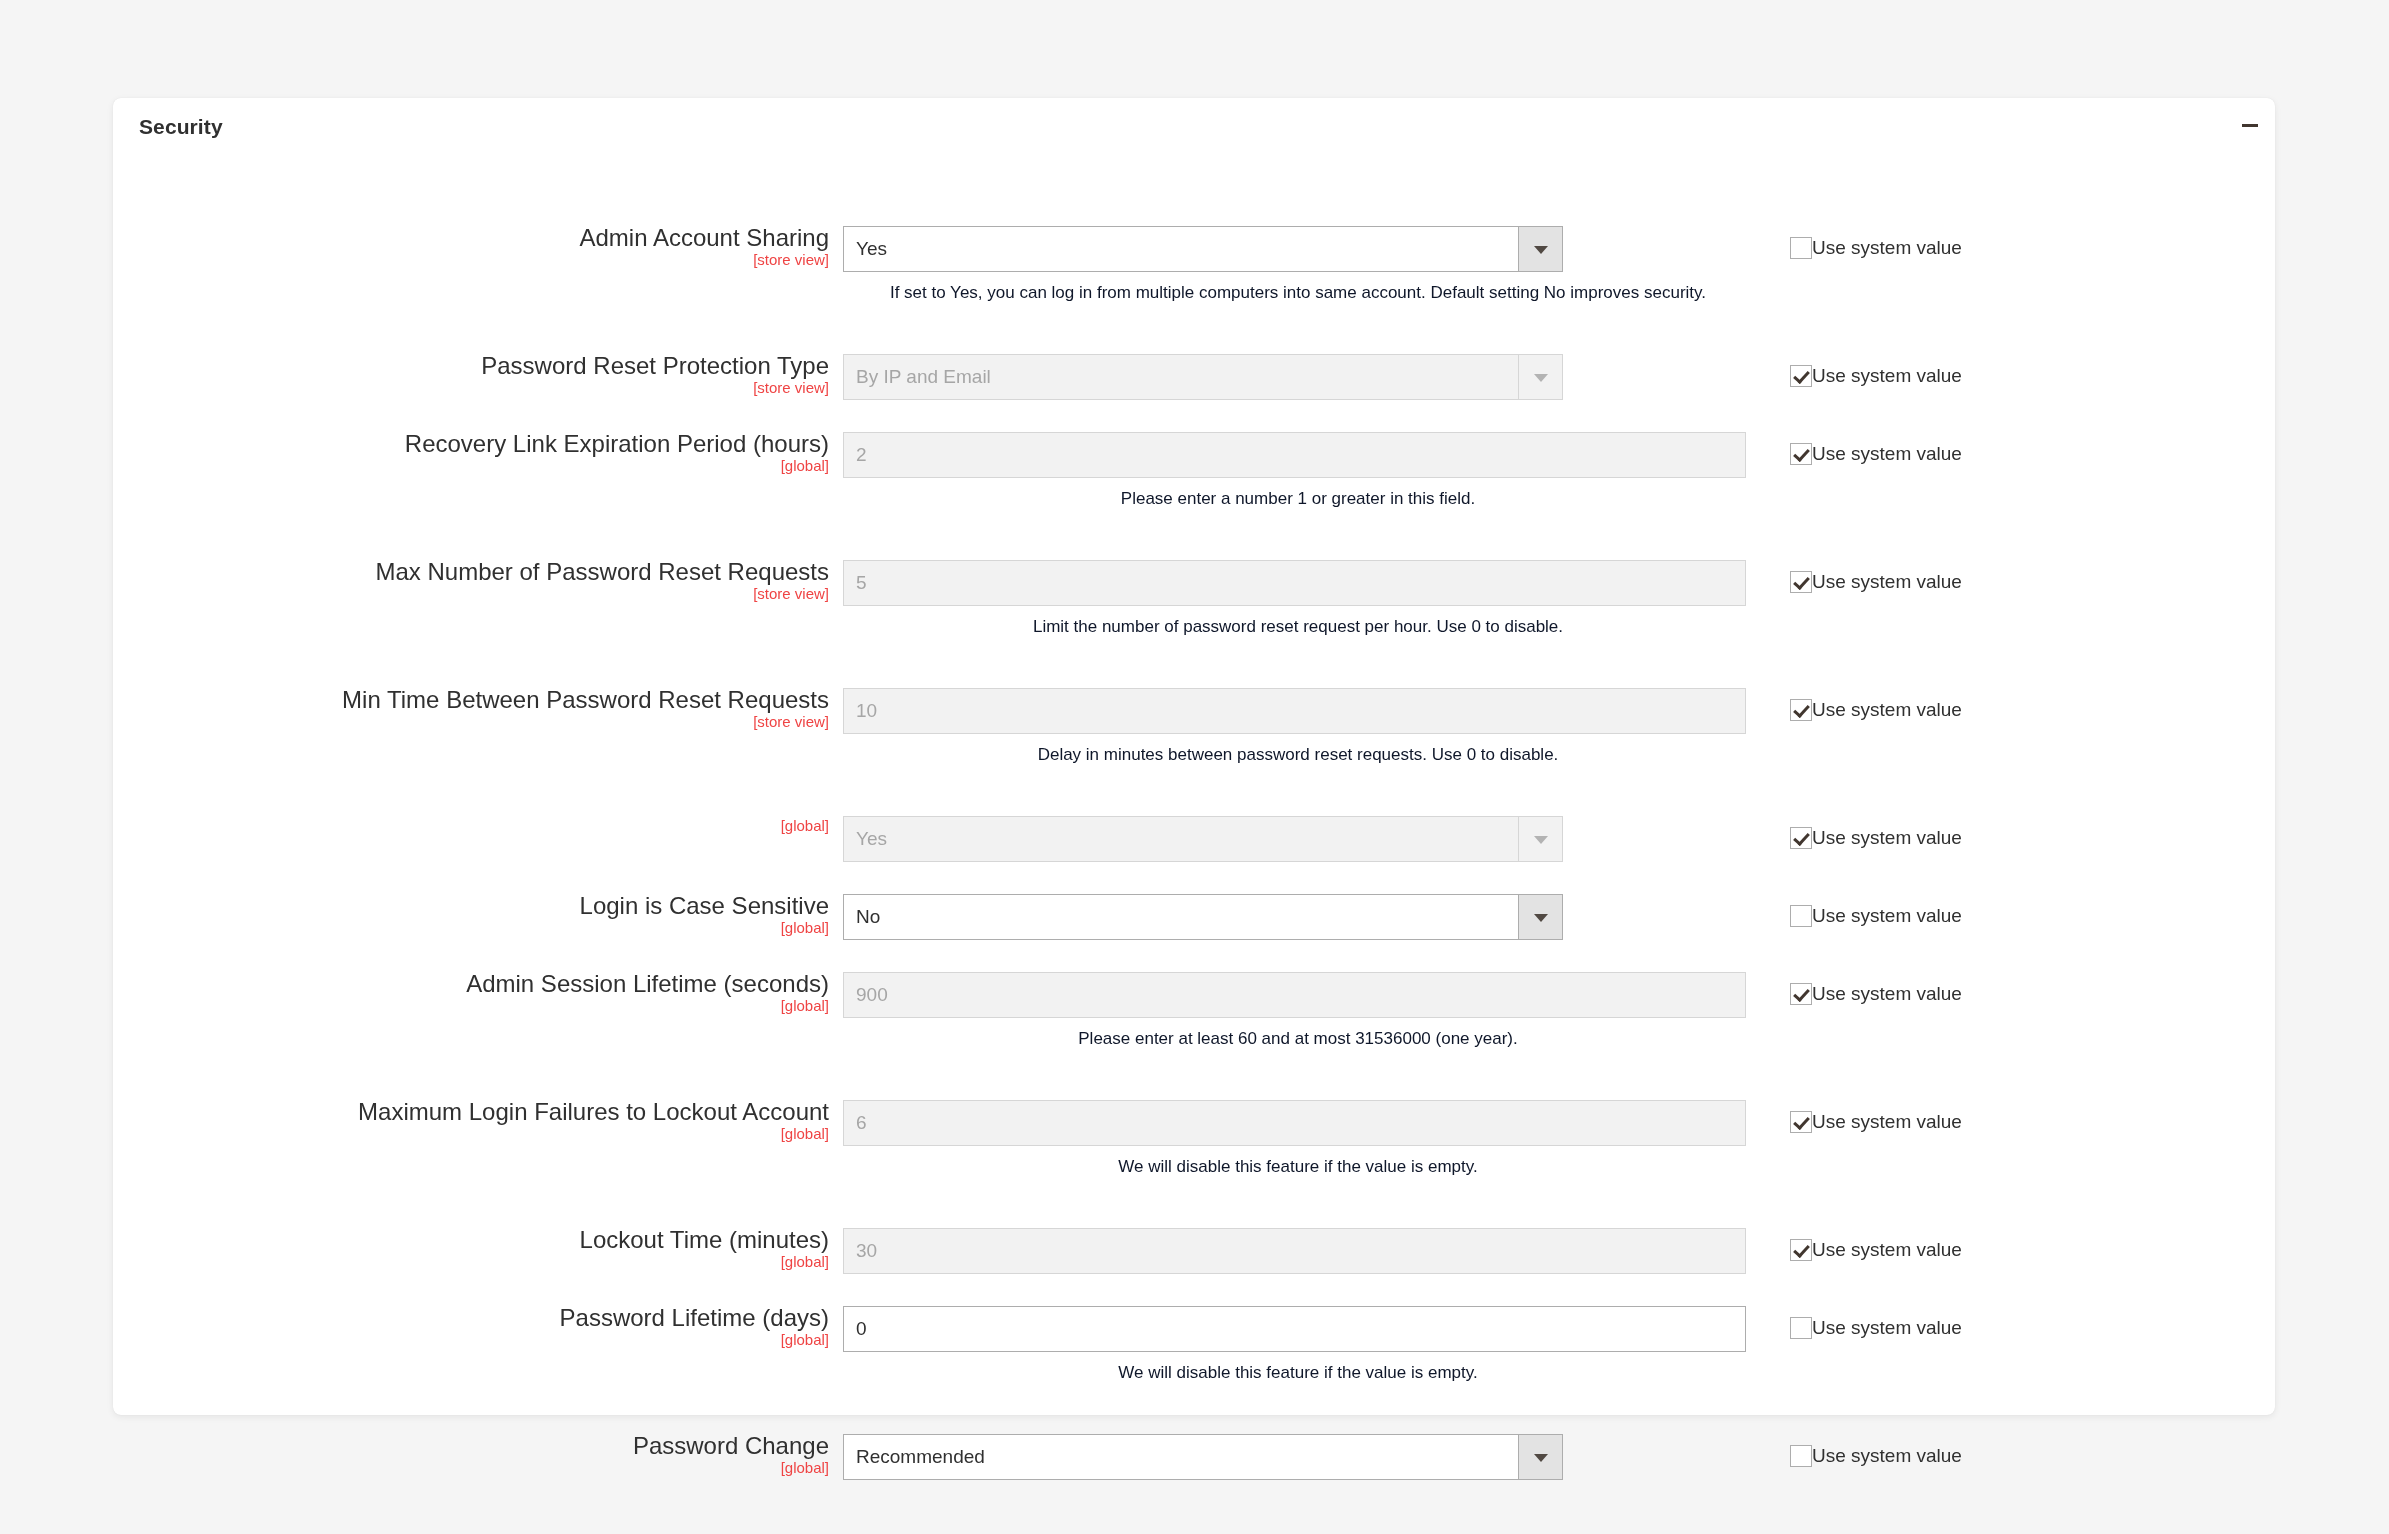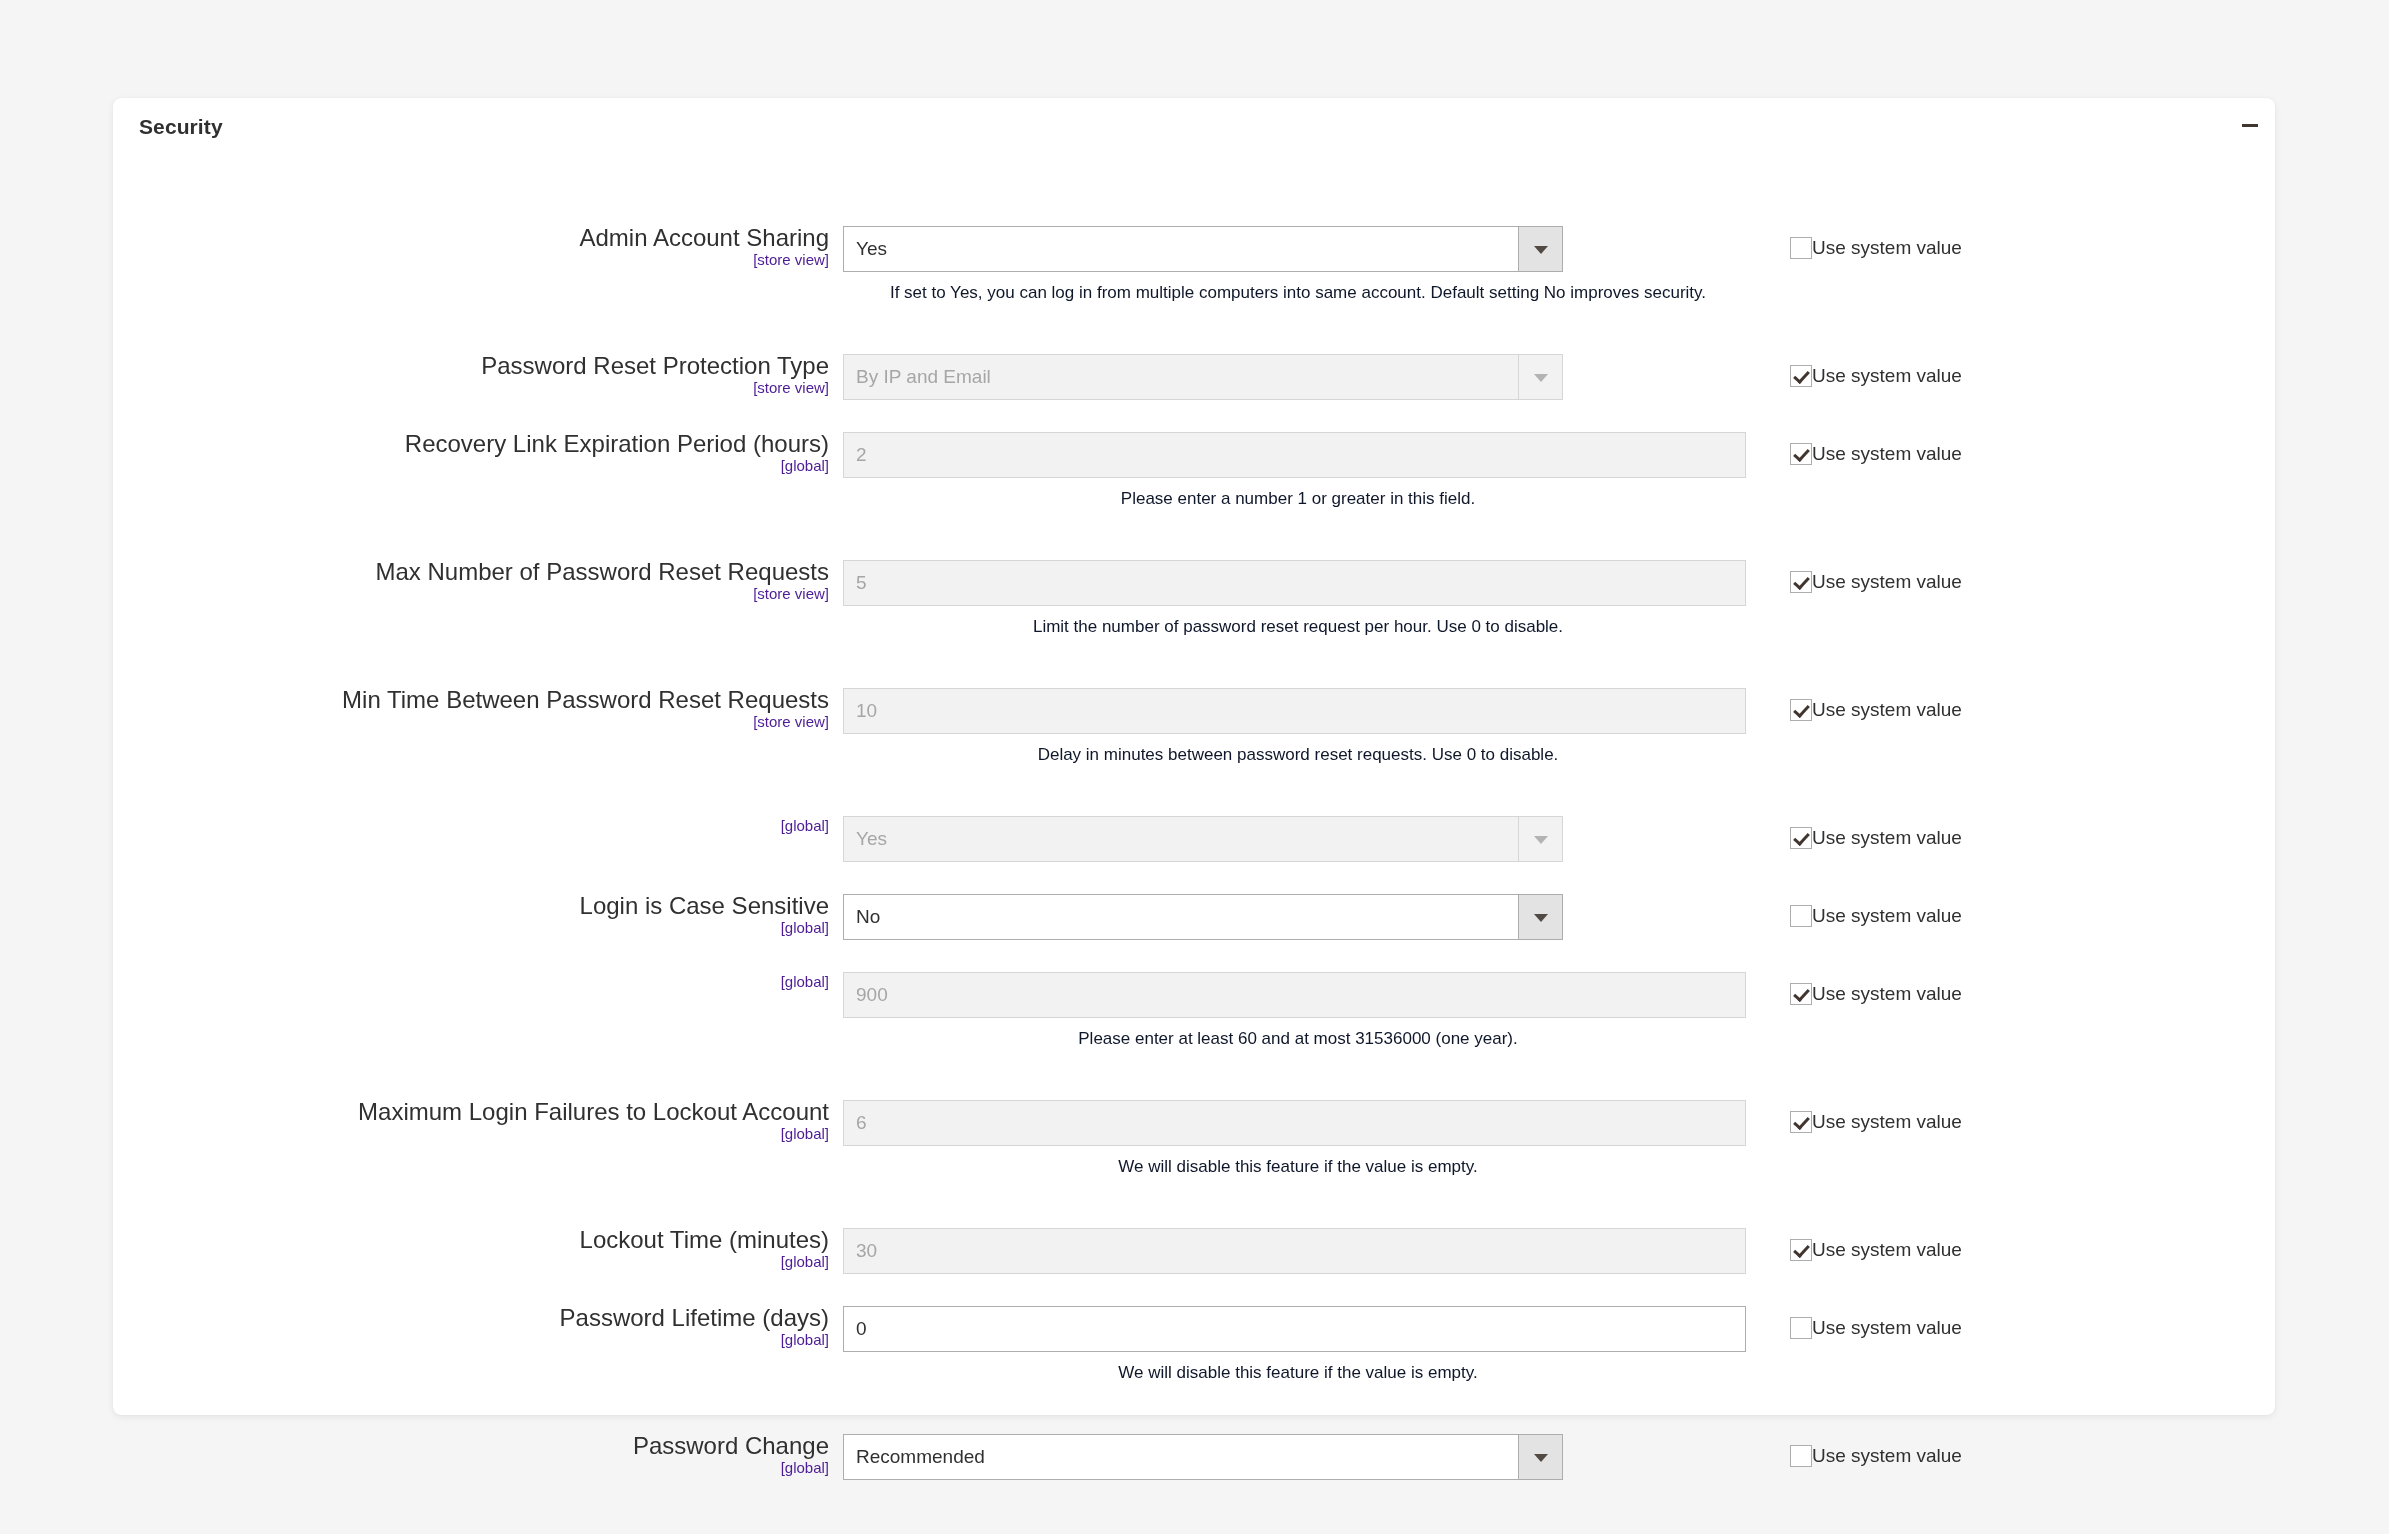--- a/index.html
+++ b/index.html
@@ -88,21 +88,21 @@
     display: block;
     font-size: 24px;
     color: #303030;
     line-height: 24px;
     font-weight: normal;
     white-space: nowrap;
   }
   .label-scope {
     display: block;
     font-size: 15px;
-    color: #4c1d95;
+    color: #ef4444;
     line-height: 18px;
     margin-top: 1px;
     white-space: nowrap;
   }
 
   .control-wrap {
     position: absolute;
     left: 730px;  
     top: 0;
     width: 910px;
@@ -340,20 +340,21 @@
               <span class="sel-arrow"></span>
             </div>
           </div>
           <div class="sysval" style="top: 11px;">
             <span class="box"></span>
             <span class="txt">Use system value</span>
           </div>
         </div>
         <div class="row" style="top: 874px;">
           <div class="label-wrap">
+            <span class="label-main">Admin Session Lifetime (seconds)</span>
             <span class="label-scope">[global]</span>
           </div>
           <div class="control-wrap">
             <div class="field disabled">900</div>
             <div class="note">Please enter at least 60 and at most 31536000 (one year).</div>
           </div>
           <div class="sysval checked" style="top: 11px;">
             <span class="box"></span>
             <span class="txt">Use system value</span>
           </div>

